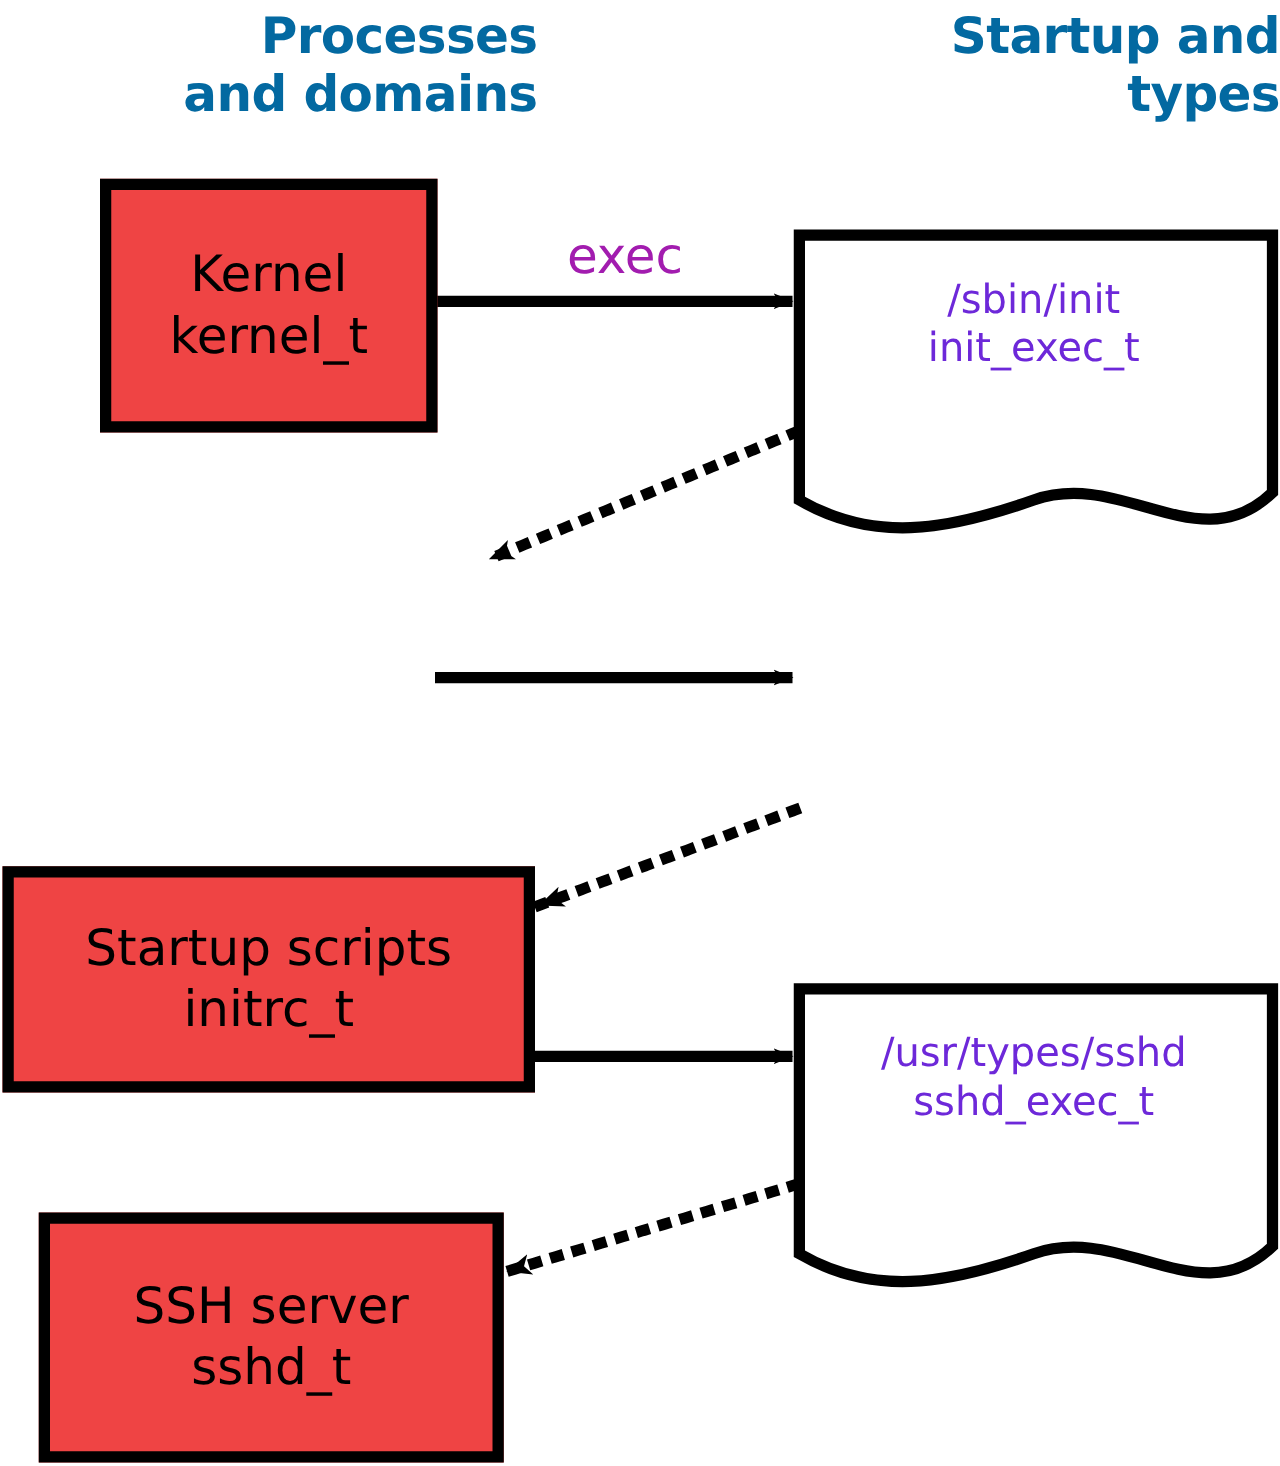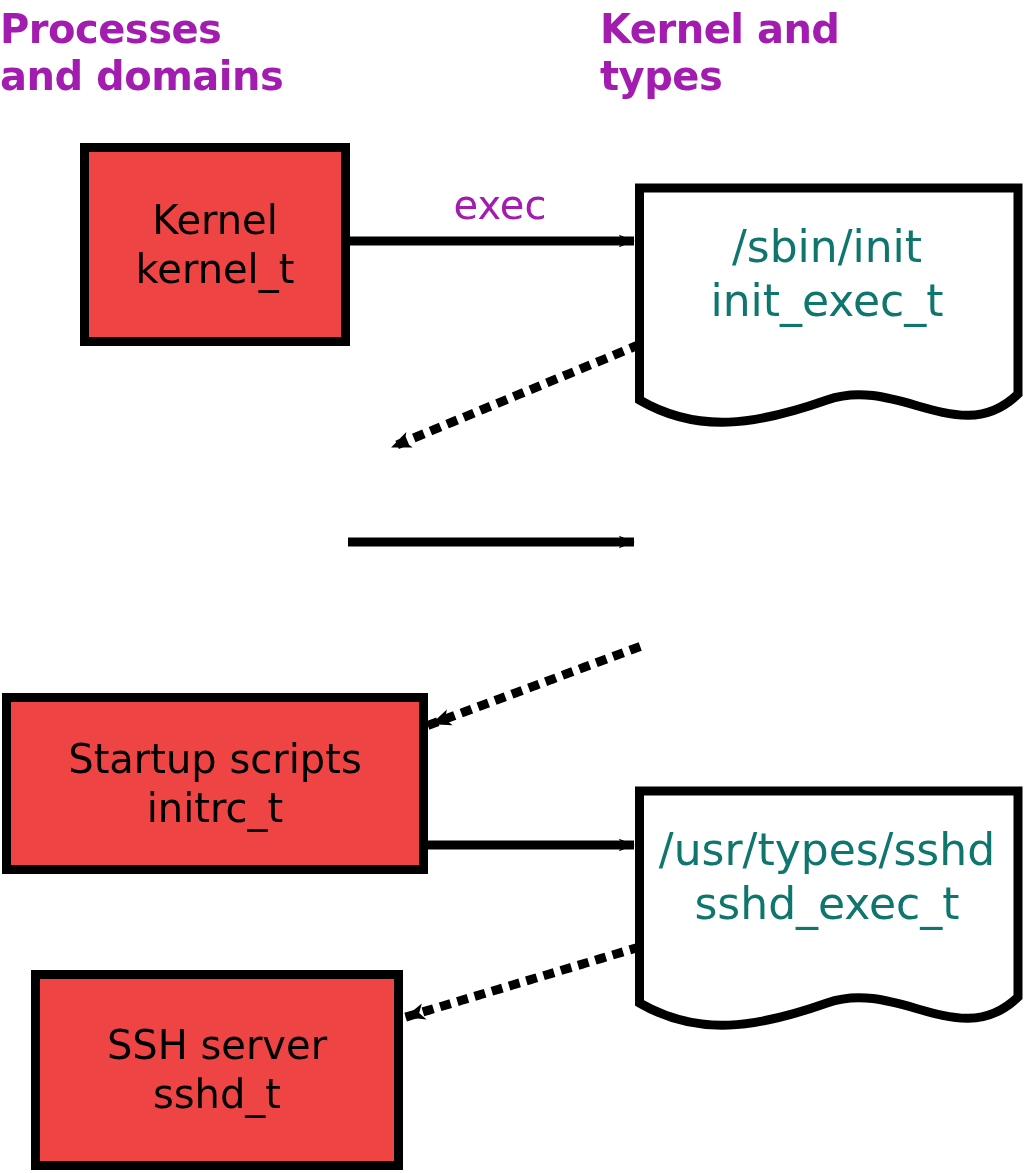--- a/index.html
+++ b/index.html
@@ -13,22 +13,22 @@
     height: 1173px;
     background: #ffffff;
     font-family: "DejaVu Sans", sans-serif;
     overflow: hidden;
   }
   .col-header {
     position: absolute;
     font-weight: bold;
     font-size: 40px;
     line-height: 1.18;
-    color: #a21caf;
-    text-align: left;
+    color: #0369a1;
+    text-align: right;
     white-space: pre-line;
     letter-spacing: -0.5px;
   }
   #header-left  { left: 0px;   top: 6px; width: 430px; }
   #header-right { left: 600px; top: 6px; width: 424px; }
 
   .proc-box {
     position: absolute;
     box-sizing: border-box;
     border: 9px solid #000000;
@@ -48,23 +48,23 @@
 
   .doc-wrap {
     position: absolute;
     z-index: 3;
   }
   .doc-wrap svg { display: block; overflow: visible; }
   .doc-label {
     position: absolute;
     left: 0;
     width: 100%;
-    font-size: 44px;
+    font-size: 32px;
     line-height: 1.22;
-    color: #0f766e;
+    color: #6d28d9;
     text-align: center;
     white-space: pre-line;
   }
 
   .edge-layer {
     position: absolute;
     left: 0; top: 0;
     width: 1024px; height: 1173px;
     z-index: 2;
   }
@@ -77,21 +77,21 @@
     z-index: 4;
   }
 </style>
 </head>
 <body>
 
 <div id="canvas">
 
   <div class="col-header" id="header-left">Processes
 and domains</div>
-  <div class="col-header" id="header-right">Kernel and
+  <div class="col-header" id="header-right">Startup and
 types</div>
 
   <svg class="edge-layer" viewBox="0 0 1024 1173">
     <defs>
       <marker id="ah" markerWidth="16" markerHeight="14" refX="15.2" refY="7" orient="auto" markerUnits="userSpaceOnUse">
         <path d="M0,0.6 L16,7 L0,13.4 L4.2,7 Z" fill="#000000"></path>
       </marker>
       <marker id="ah-big" markerWidth="20" markerHeight="18" refX="19" refY="9" orient="auto" markerUnits="userSpaceOnUse">
         <path d="M0,0.6 L20,9 L0,17.4 L5.2,9 Z" fill="#000000"></path>
       </marker>

